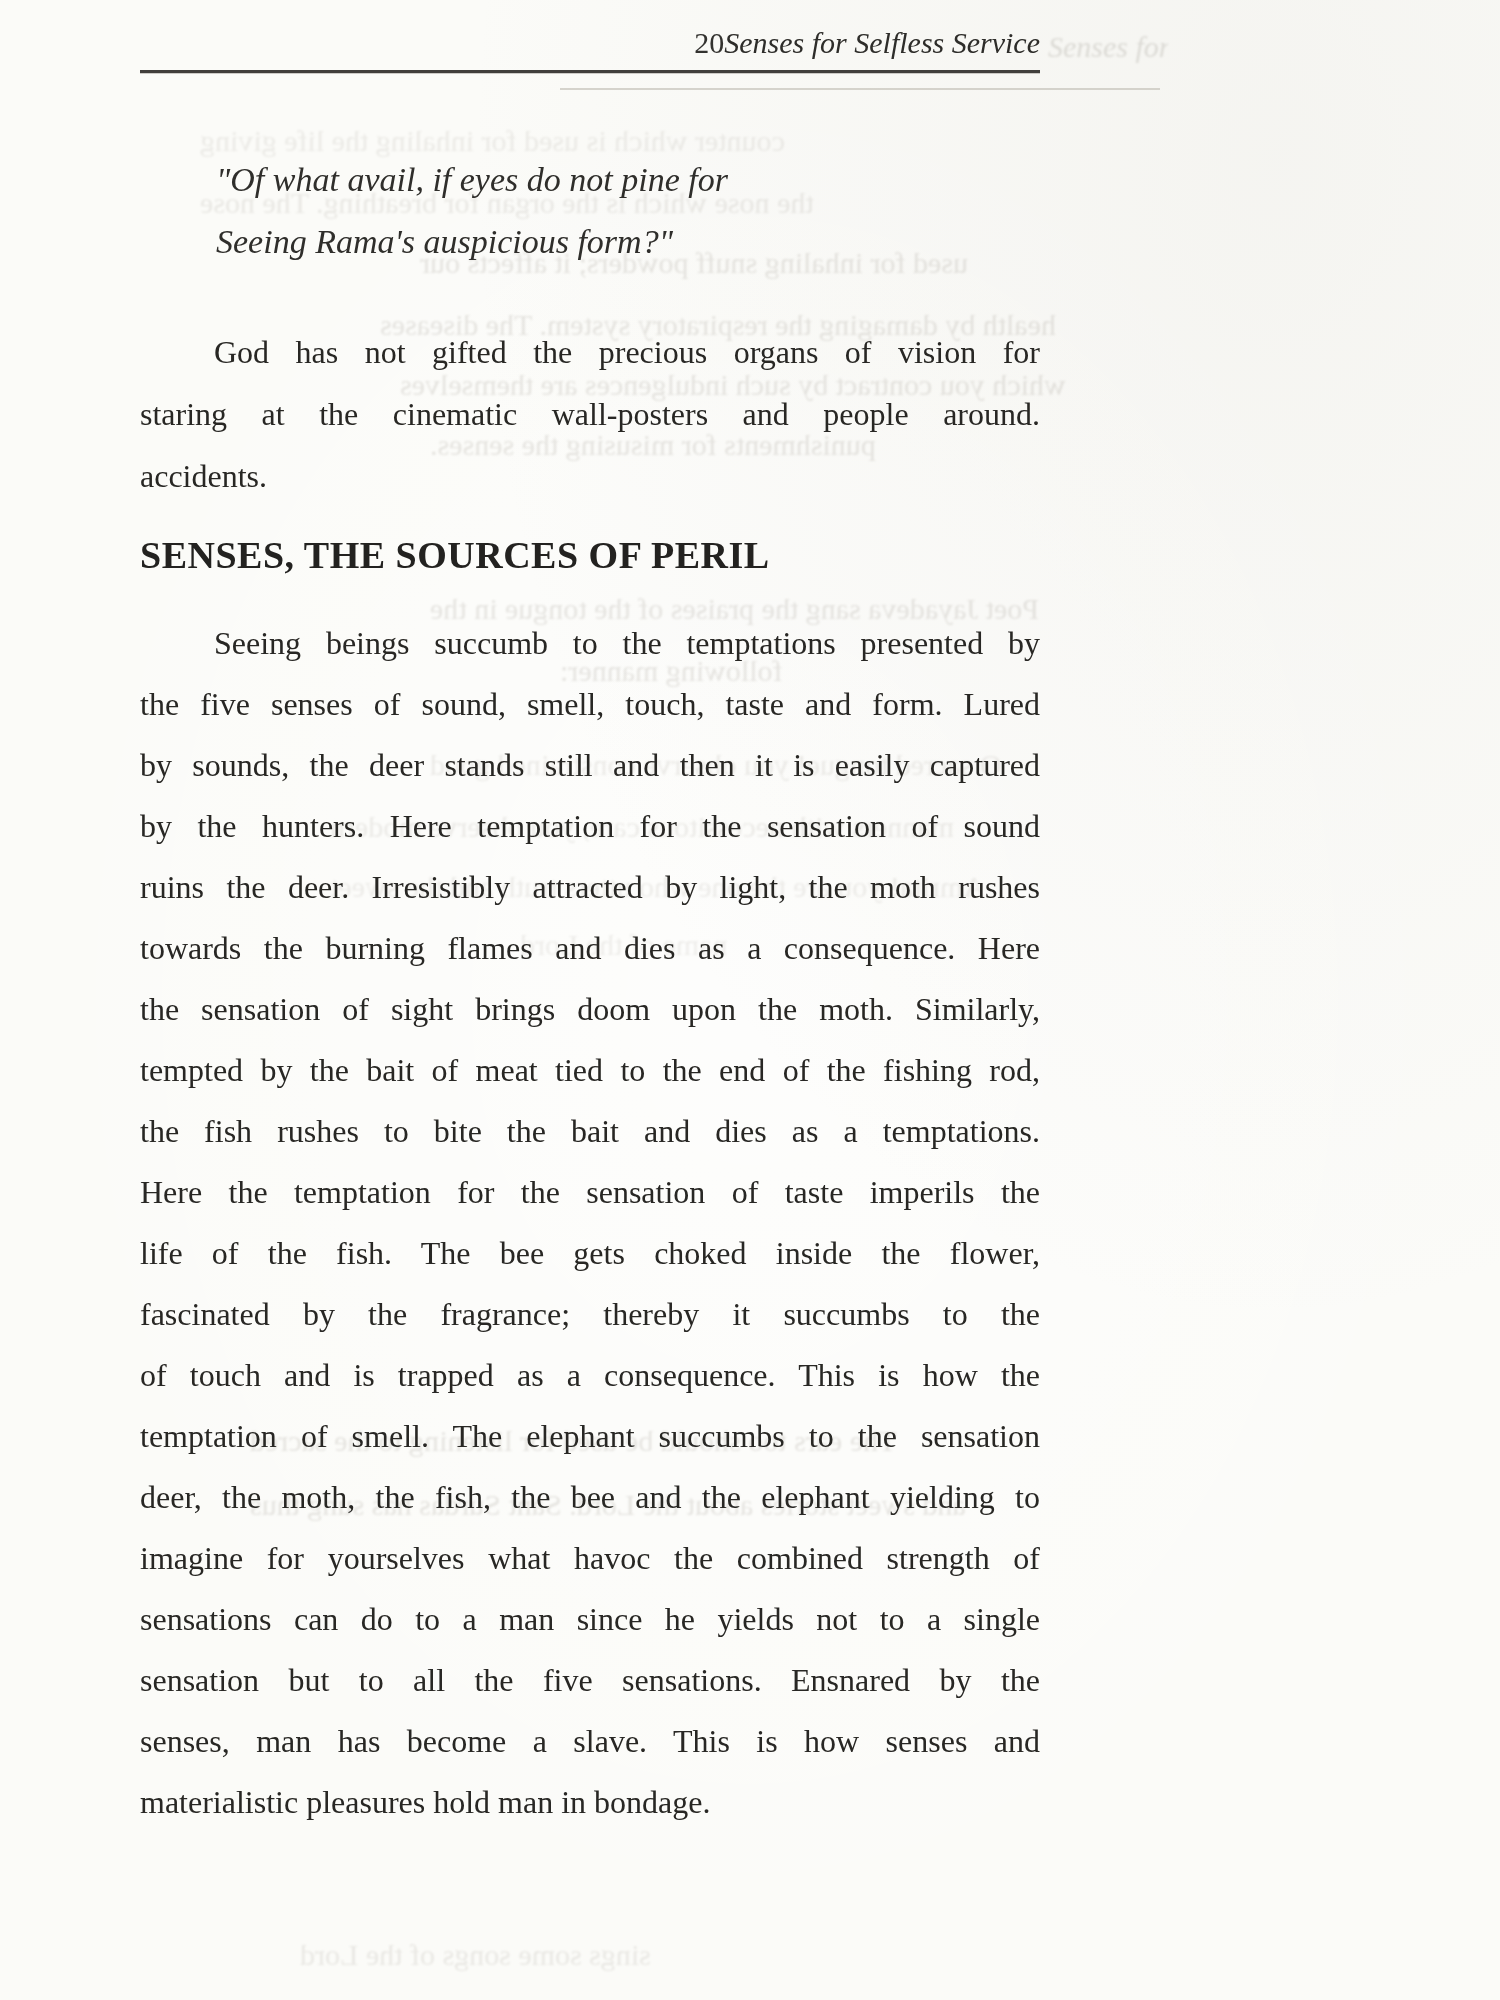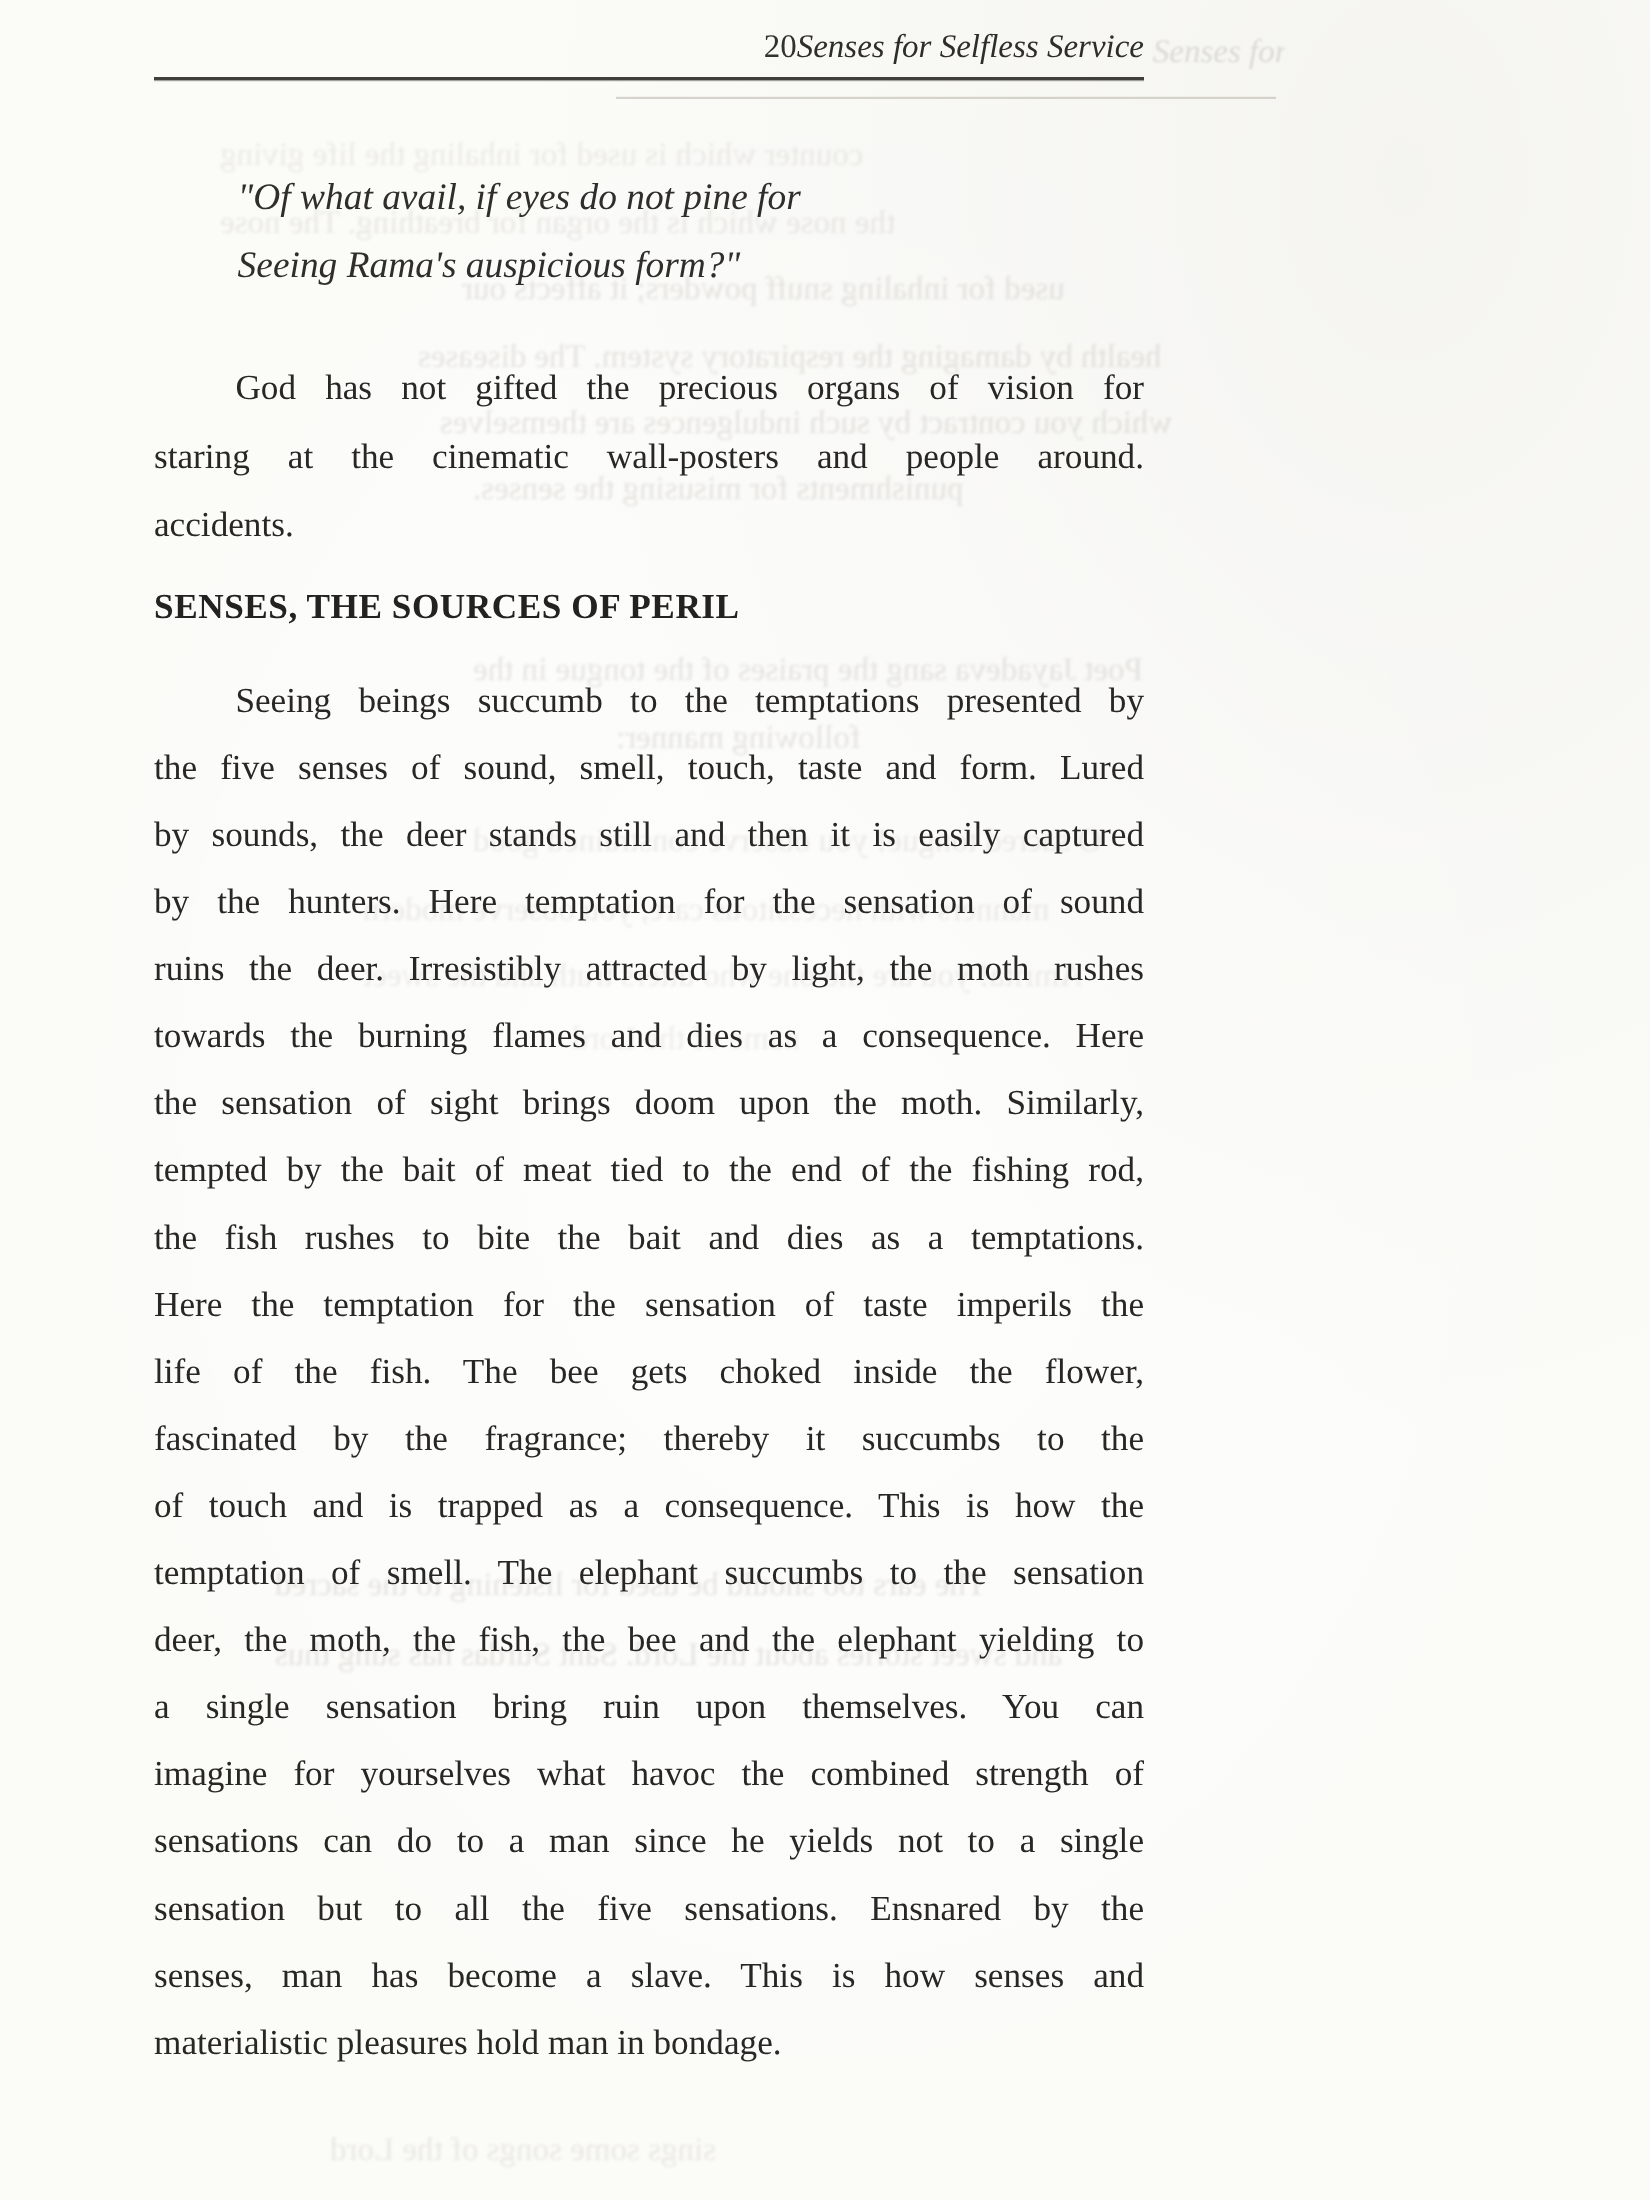--- a/index.html
+++ b/index.html
@@ -83,21 +83,21 @@
     text-align: justify;
     text-align-last: justify;
   }
   .para .tline:last-child { text-align-last: left; }
   .para .tline:first-child { text-indent: 74px; }
   .para1 { margin-top: 48px; }
   .para2 { margin-top: 36px; line-height: 61px; }
   
   .section-heading {
     margin-top: 26px;
-    font-size: 32px;
+    font-size: 38px;
     font-weight: bold;
     letter-spacing: 0.5px;
     color: #232220;
   }
   
   .ghosts { position: absolute; left: 0; top: 0; width: 1500px; height: 2000px; pointer-events: none; }
   .ghosts .ghost {
     position: absolute;
     font-size: 30px;
     white-space: nowrap;
@@ -178,21 +178,20 @@
         <div class="tline">towards the burning flames and dies as a consequence. Here</div>
         <div class="tline">the sensation of sight brings doom upon the moth. Similarly,</div>
         <div class="tline">tempted by the bait of meat tied to the end of the fishing rod,</div>
         <div class="tline">the fish rushes to bite the bait and dies as a temptations.</div>
         <div class="tline">Here the temptation for the sensation of taste imperils the</div>
         <div class="tline">life of the fish. The bee gets choked inside the flower,</div>
         <div class="tline">fascinated by the fragrance; thereby it succumbs to the</div>
         <div class="tline">of touch and is trapped as a consequence. This is how the</div>
         <div class="tline">temptation of smell. The elephant succumbs to the sensation</div>
         <div class="tline">deer, the moth, the fish, the bee and the elephant yielding to</div>
-        <div class="tline">a single sensation bring ruin upon themselves. You can</div>
         <div class="tline">imagine for yourselves what havoc the combined strength of</div>
         <div class="tline">sensations can do to a man since he yields not to a single</div>
         <div class="tline">sensation but to all the five sensations. Ensnared by the</div>
         <div class="tline">senses, man has become a slave. This is how senses and</div>
         <div class="tline">materialistic pleasures hold man in bondage.</div>
       </div>
 
   </div>
 </div>
 

